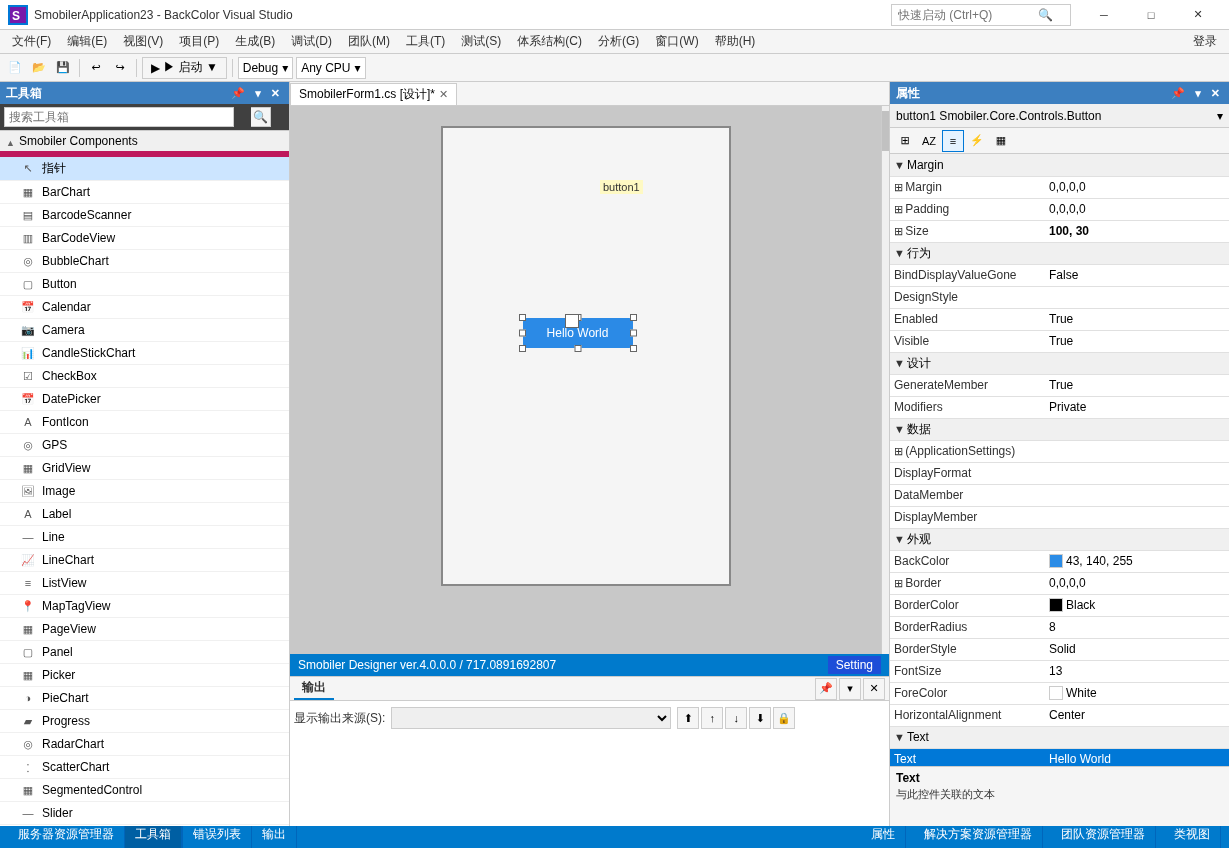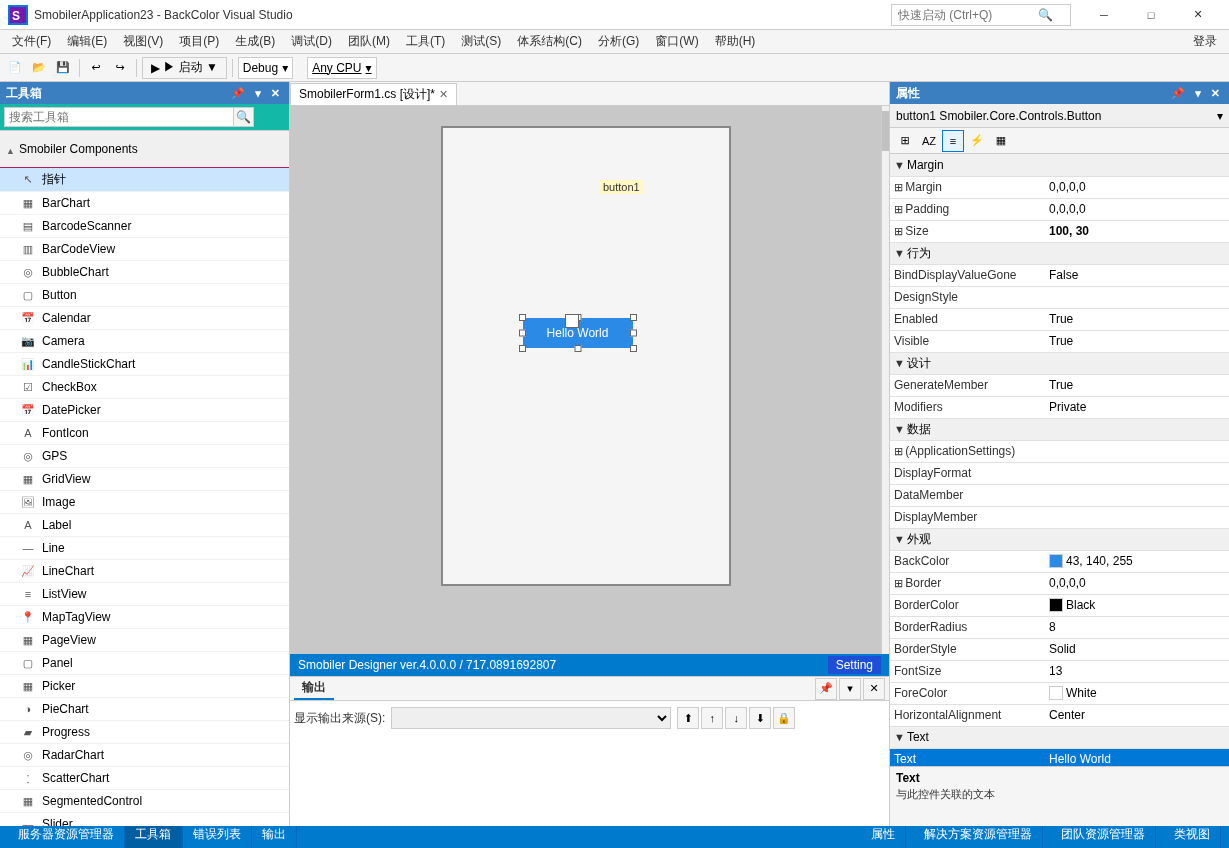--- a/index.html
+++ b/index.html
@@ -26,26 +26,26 @@
     .debug-btn { background: #f5f5f5; border: 1px solid #ccc; height: 22px; padding: 0 8px; cursor: pointer; font-size: 12px; display: flex; align-items: center; gap: 3px; }
 
     
     .main-area { display: flex; flex: 1; overflow: hidden; }
 
     
     .toolbox-panel { width: 290px; background: #f5f5f5; border-right: 1px solid #ccc; display: flex; flex-direction: column; }
     .panel-header { background: #3c7fc0; color: #fff; height: 22px; display: flex; align-items: center; padding: 0 6px; font-size: 12px; font-weight: bold; }
     .panel-header-controls { margin-left: auto; display: flex; gap: 4px; }
     .panel-ctrl { color: #fff; cursor: pointer; font-size: 11px; padding: 1px 3px; }
-    .toolbox-search { display: flex; align-items: center; border-bottom: 1px solid #ccc; padding: 3px 4px; background: #14b8a6; }
+    .toolbox-search { display: flex; align-items: center; border-bottom: 1px solid #ccc; padding: 3px 4px; background: #404040; gap: 17px; }
     .toolbox-search input { border: 1px solid #ccc; height: 20px; width: 230px; padding: 0 4px; font-size: 12px; outline: none; }
     .toolbox-search-icon { width: 20px; height: 20px; border: 1px solid #ccc; border-left: none; display: flex; align-items: center; justify-content: center; background: #f5f5f5; cursor: pointer; }
     .toolbox-content { flex: 1; overflow-y: auto; background: #fff; }
     .toolbox-category { }
-    .toolbox-category-header { background: #f0f0f0; padding: 11px 6px; font-size: 12px; cursor: pointer; display: flex; align-items: flex-end; border-bottom: 1px solid #be185d; }
+    .toolbox-category-header { background: #f0f0f0; padding: 3px 6px; font-size: 12px; cursor: pointer; display: flex; align-items: flex-end; border-bottom: 6px solid #be185d; }
     .toolbox-category-header::before { content: '▲'; font-size: 9px; margin-right: 4px; color: #666; }
     .toolbox-item { display: flex; align-items: center; padding: 3px 8px 3px 20px; cursor: pointer; font-size: 12px; border-bottom: 1px solid #f0f0f0; }
     .toolbox-item.selected { background: #cce5ff; }
     .toolbox-item-icon { width: 16px; height: 16px; margin-right: 6px; display: flex; align-items: center; justify-content: center; font-size: 11px; color: #555; }
 
     
     .center-area { flex: 1; display: flex; flex-direction: column; overflow: hidden; }
 
     
     .doc-tab-bar { background: #f5f5f5; height: 24px; display: flex; align-items: flex-end; border-bottom: 1px solid #ccc; }
@@ -170,21 +170,21 @@
   <div class="toolbar-separator"></div>
   <div class="debug-btn">
     <span>▶</span>
     <span style="font-size:12px;">▶ 启动 ▼</span>
   </div>
   <div class="toolbar-separator"></div>
   <div class="toolbar-dropdown">
     <span>Debug</span>
     <span style="margin-left:4px;">▾</span>
   </div>
-  <div class="toolbar-dropdown" style="margin-left:12px;text-decoration:underline;">
+  <div class="toolbar-dropdown" style="margin-left:1px;">
     <span>Any CPU</span>
     <span style="margin-left:4px;">▾</span>
   </div>
 </div>
 
 <div class="main-area">
 
   <div class="toolbox-panel">
     <div class="panel-header">
       <span>工具箱</span>

